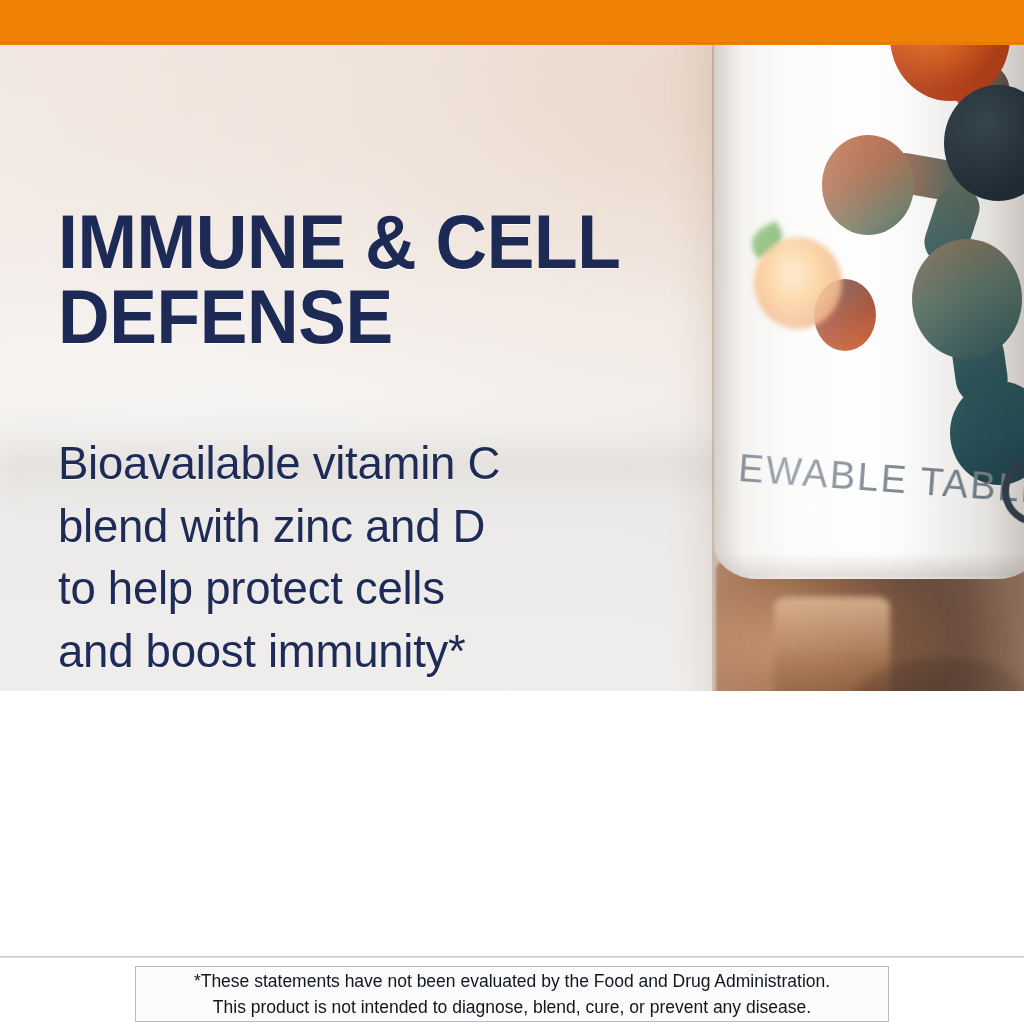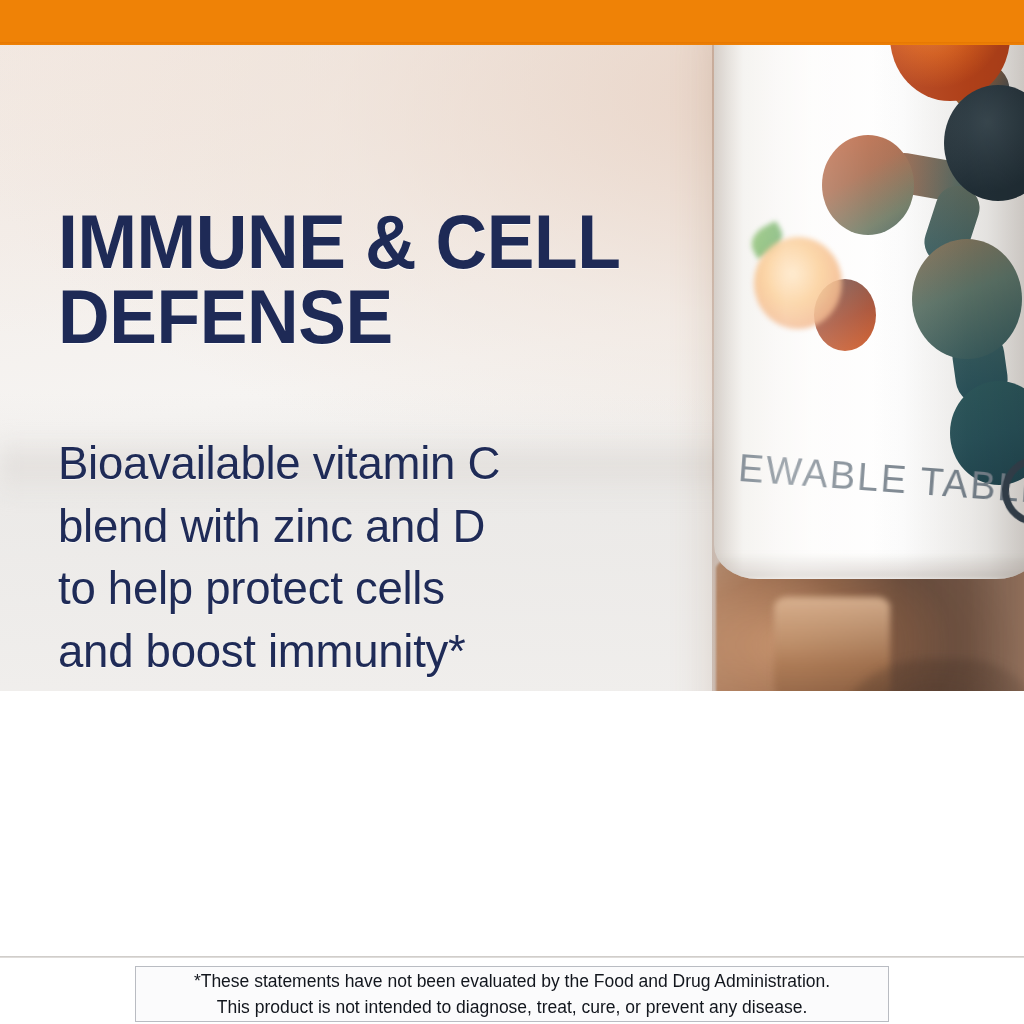--- a/index.html
+++ b/index.html
@@ -346,17 +346,17 @@
 to help protect cells
 and boost immunity*</p>
 
   </div>
 
   <div class="divider"></div>
 
   <div class="footer">
     <div class="disclaimer-box">
       <div class="disclaimer-line">*These statements have not been evaluated by the Food and Drug Administration.</div>
-      <div class="disclaimer-line">This product is not intended to diagnose, treat, cure, or prevent any disease.</div>
+      <div class="disclaimer-line">This product is not intended to diagnose, blend, cure, or prevent any disease.</div>
     </div>
   </div>
 
 </div>
 
 </body></html>

